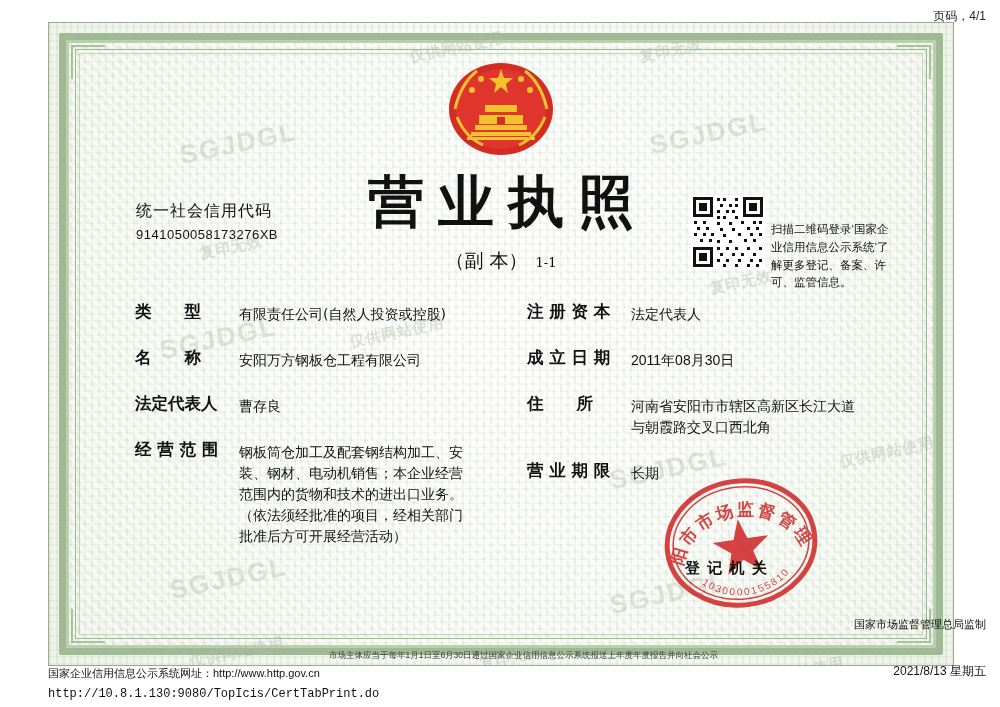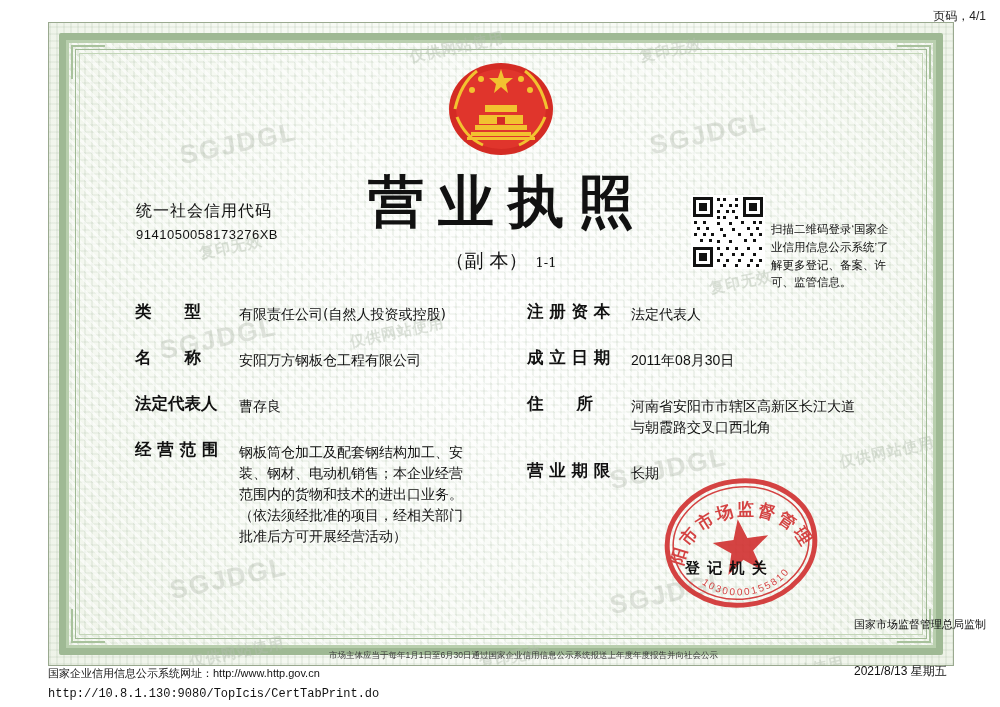--- a/index.html
+++ b/index.html
@@ -24,21 +24,21 @@
     font-size: 11px; color: #111;
     line-height: 1.5;
   }
   .footer-url {
     position: absolute; left: 48px; bottom: 6px;
     font-size: 12px; color: #111;
     font-family: "Liberation Mono", monospace;
   }
   .footer-right {
     position: absolute; right: 14px; bottom: 26px;
-    font-size: 11px; color: #111; 
+    font-size: 11px; color: #111; text-align: right;
     line-height: 1.6;
   }
   .footer-right .d { font-size: 12px; margin-top: 28px; }
 
   
   .cert {
     position: absolute;
     left: 48px; top: 22px;
     width: 906px; height: 644px;
     background: #fdfdfb;

